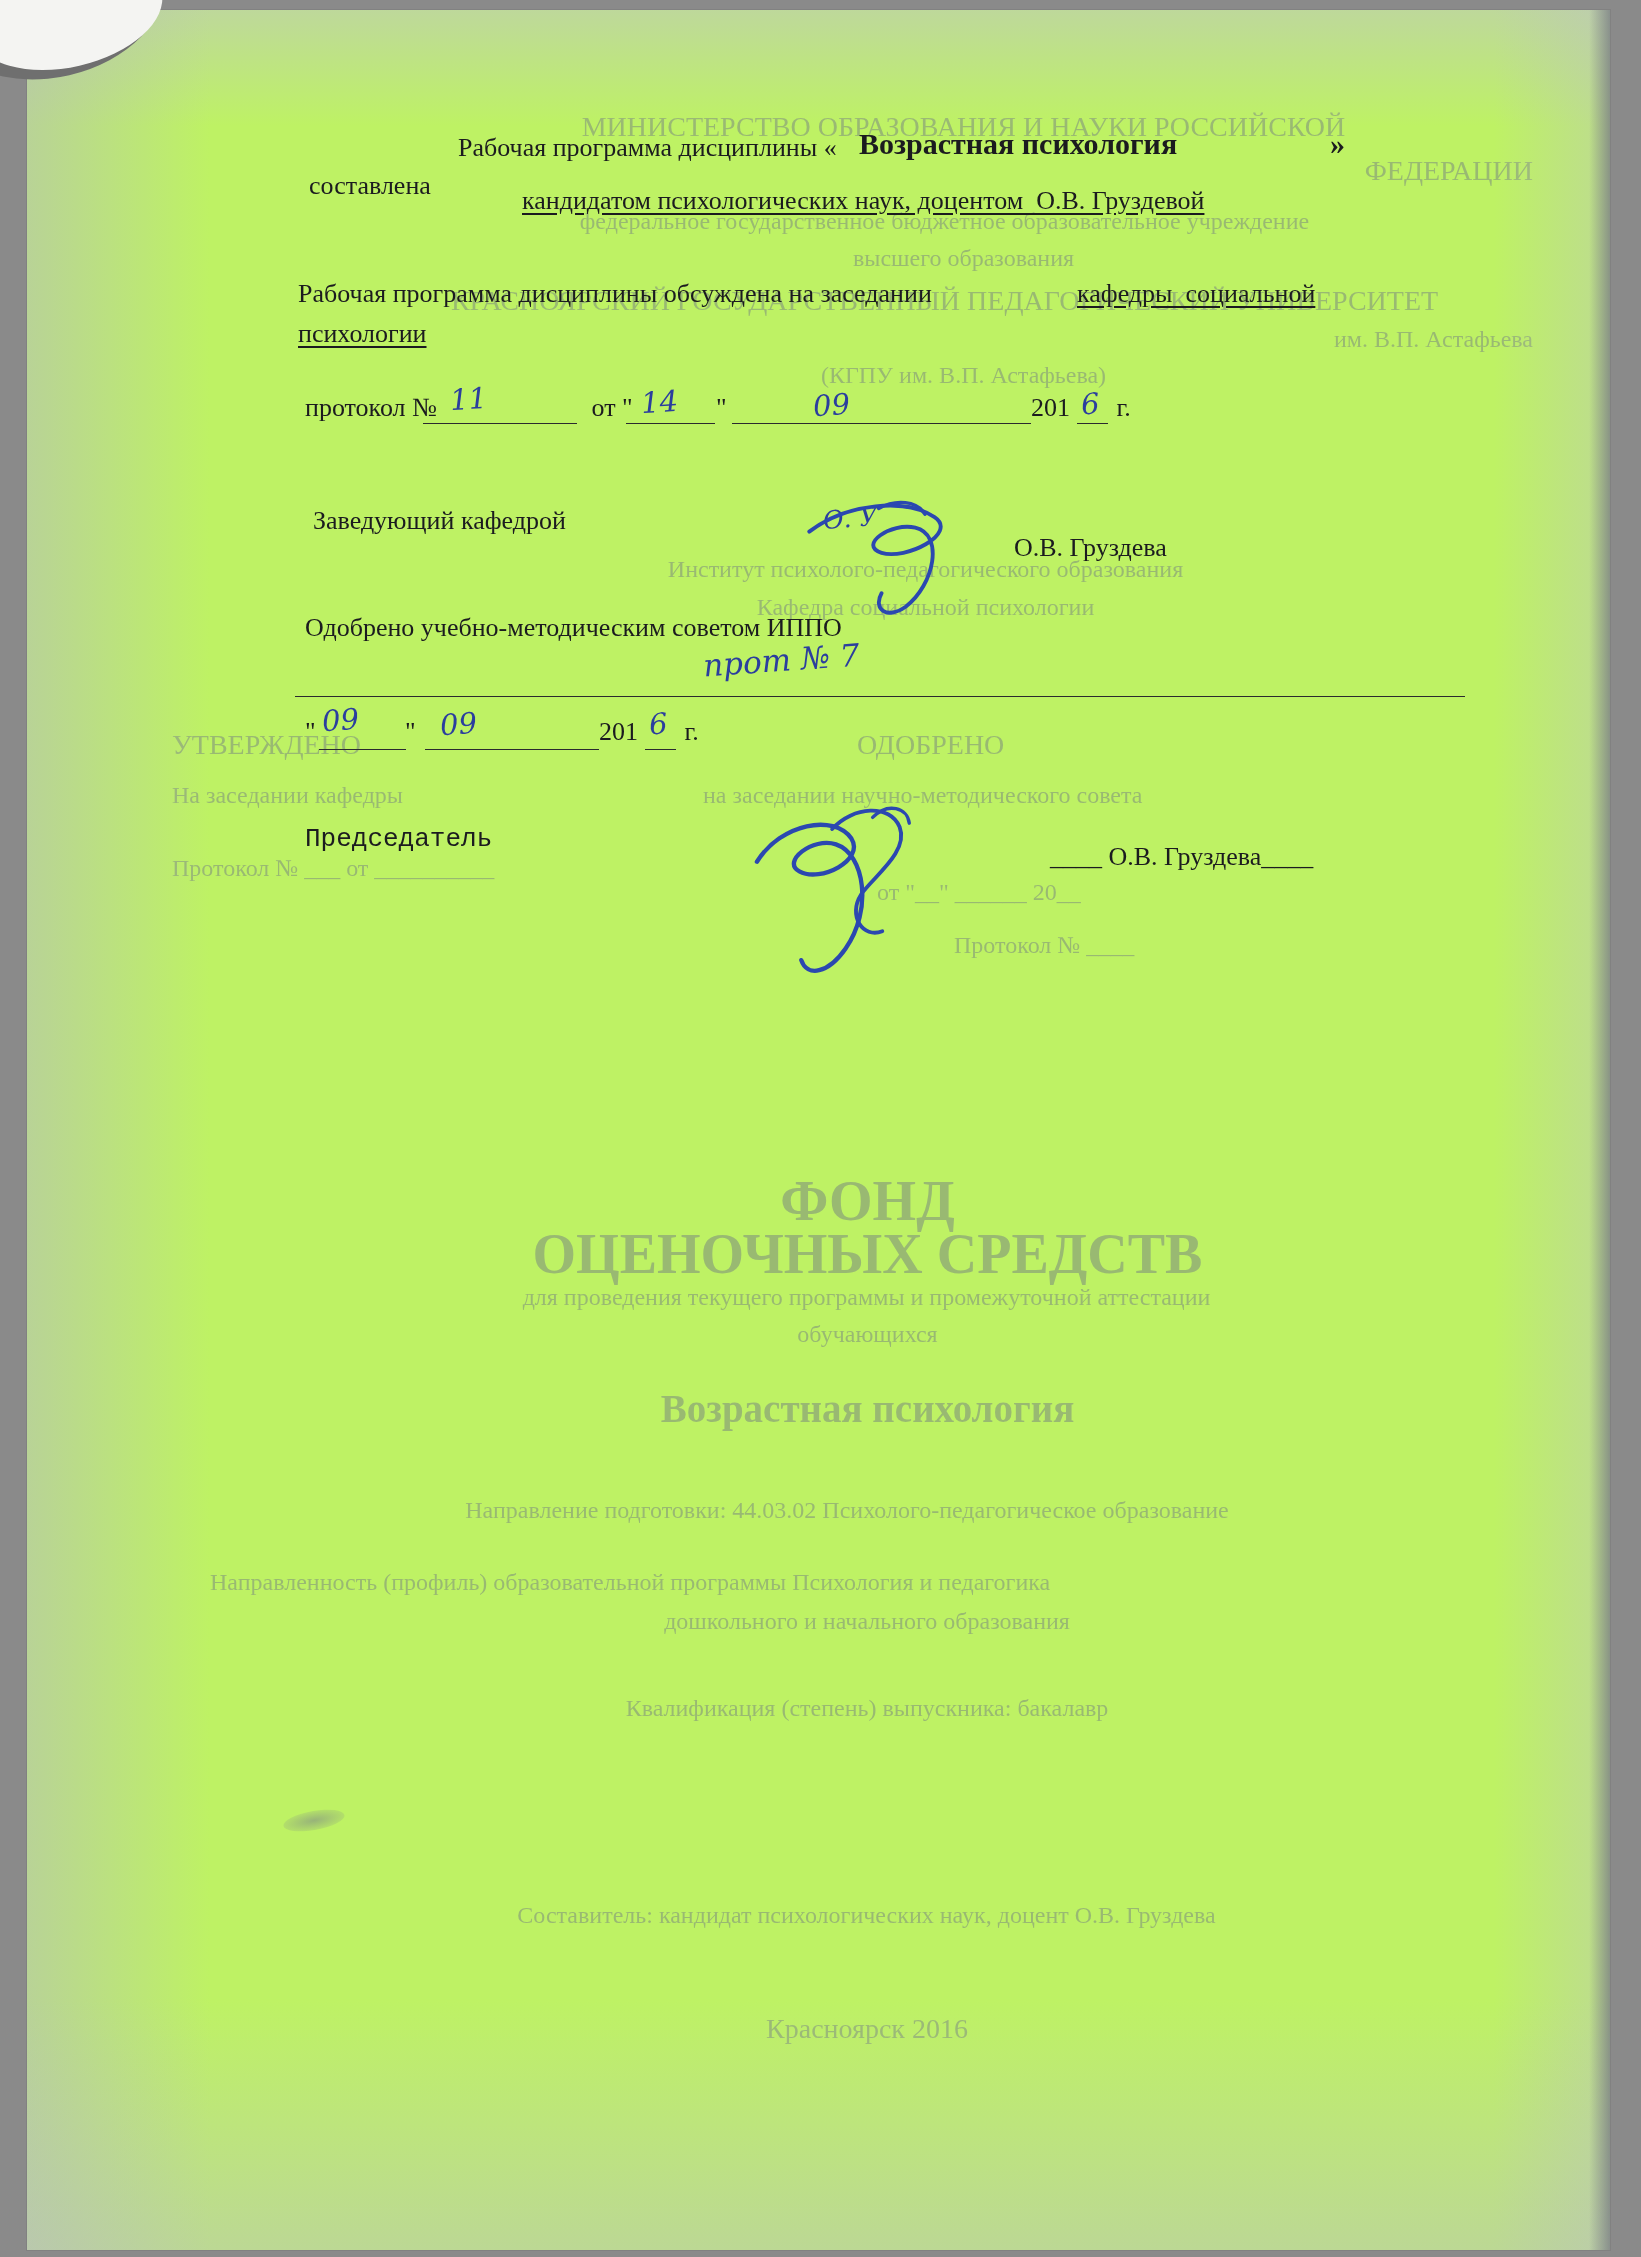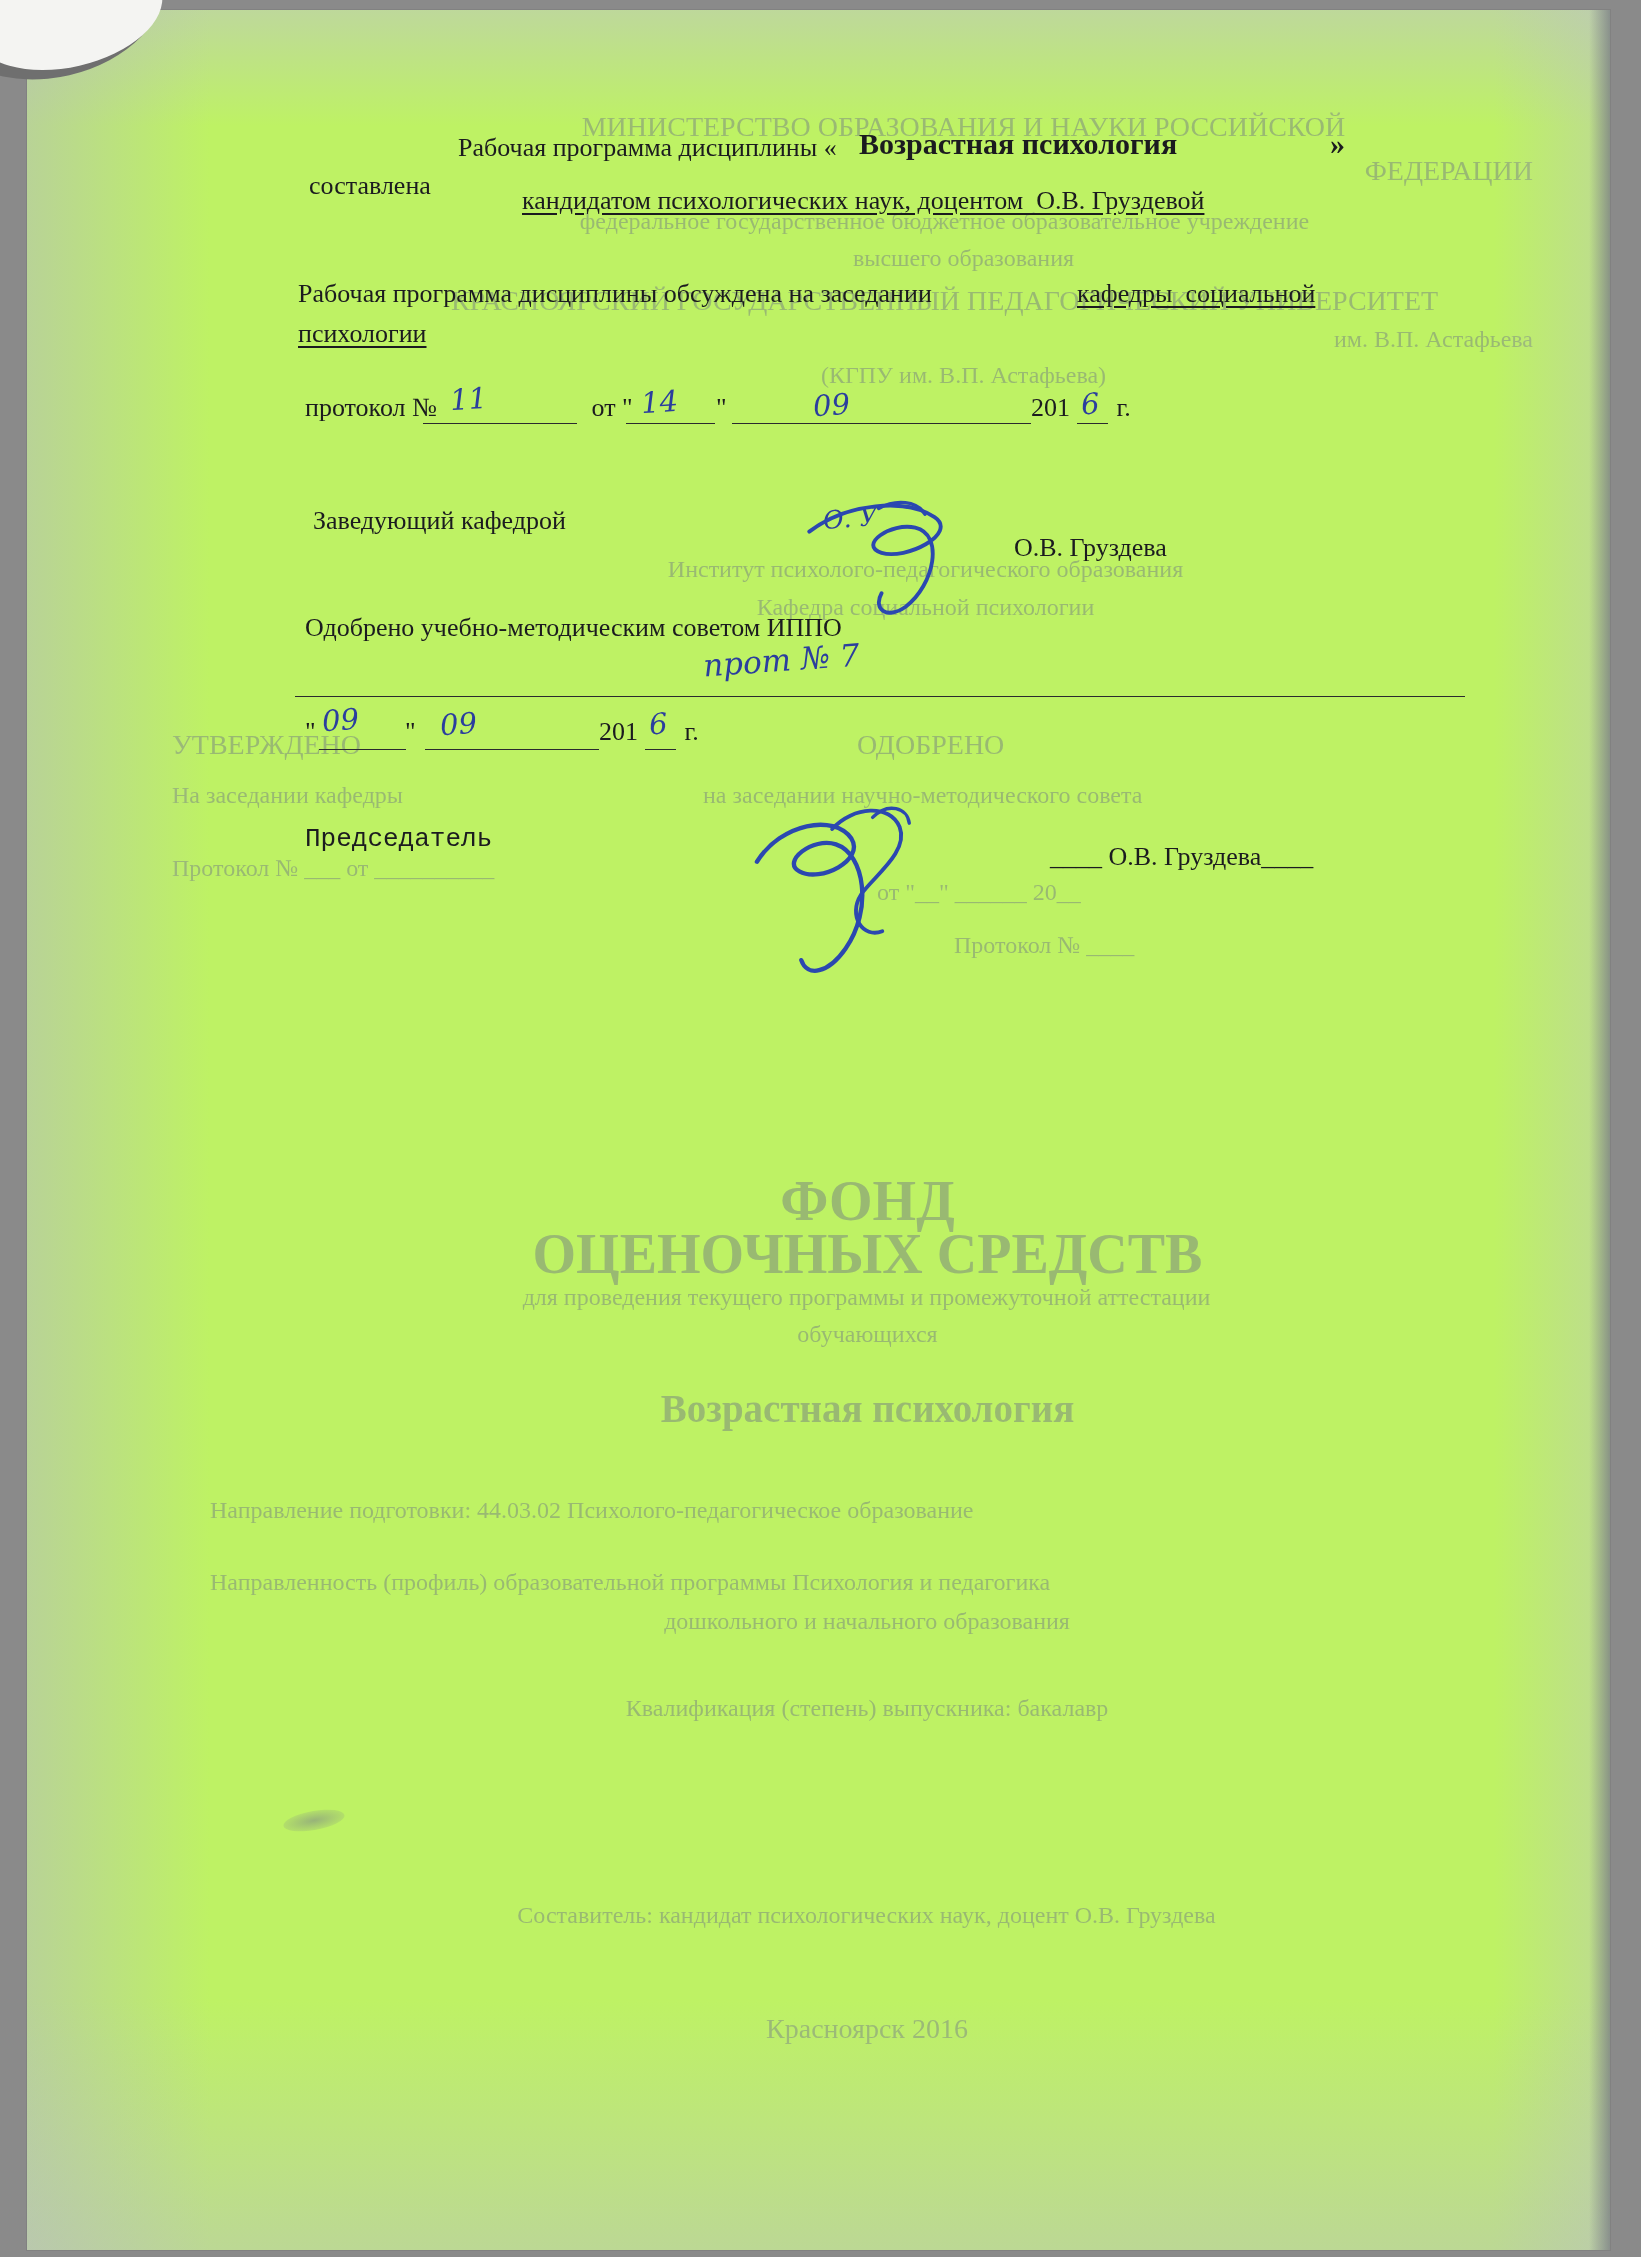--- a/index.html
+++ b/index.html
@@ -156,21 +156,21 @@
     <div class="bleed b-sm" style="left:676px; top:772px; width:734px; text-align:left;">на заседании научно-методического совета</div>
     <div class="bleed b-sm" style="left:850px; top:869px; width:463px; text-align:left;">от "__" ______ 20__</div>
     <div class="bleed b-sm" style="left:927px; top:922px; width:406px; text-align:left;">Протокол № ____</div>
 
     <div class="bleed b-xl" style="left:406px; top:1159px; width:869px;">ФОНД</div>
     <div class="bleed b-xl" style="left:406px; top:1212px; width:869px;">ОЦЕНОЧНЫХ СРЕДСТВ</div>
     <div class="bleed b-sm" style="left:241px; top:1274px; width:1197px;">для проведения текущего программы и промежуточной аттестации</div>
     <div class="bleed b-sm" style="left:406px; top:1311px; width:869px;">обучающихся</div>
     <div class="bleed b-lg" style="left:406px; top:1376px; width:869px;">Возрастная психология</div>
 
-    <div class="bleed b-sm" style="left:183px; top:1487px; width:1274px; text-align:left;">Направление подготовки: 44.03.02 Психолого-педагогическое образование</div>
+    <div class="bleed b-sm" style="left:183px; top:1487px; width:1274px; text-align:center;">Направление подготовки: 44.03.02 Психолого-педагогическое образование</div>
     <div class="bleed b-sm" style="left:183px; top:1559px; width:1294px; text-align:left;">Направленность (профиль) образовательной программы Психология и педагогика</div>
     <div class="bleed b-sm" style="left:386px; top:1598px; width:908px;">дошкольного и начального образования</div>
     <div class="bleed b-sm" style="left:386px; top:1685px; width:908px;">Квалификация (степень) выпускника: бакалавр</div>
     <div class="bleed b-sm" style="left:241px; top:1892px; width:1197px;">Составитель: кандидат психологических наук, доцент О.В. Груздева</div>
     <div class="bleed b-md" style="left:386px; top:2003px; width:908px;">Красноярск 2016</div>
 
     <div class="smudge" style="left:256px; top:1801px;"></div>
 
     <div class="fg" style="left:431px; top:121px;">Рабочая программа дисциплины «</div>
     <div class="fg big" style="left:832px; top:114px;">Возрастная психология</div>

